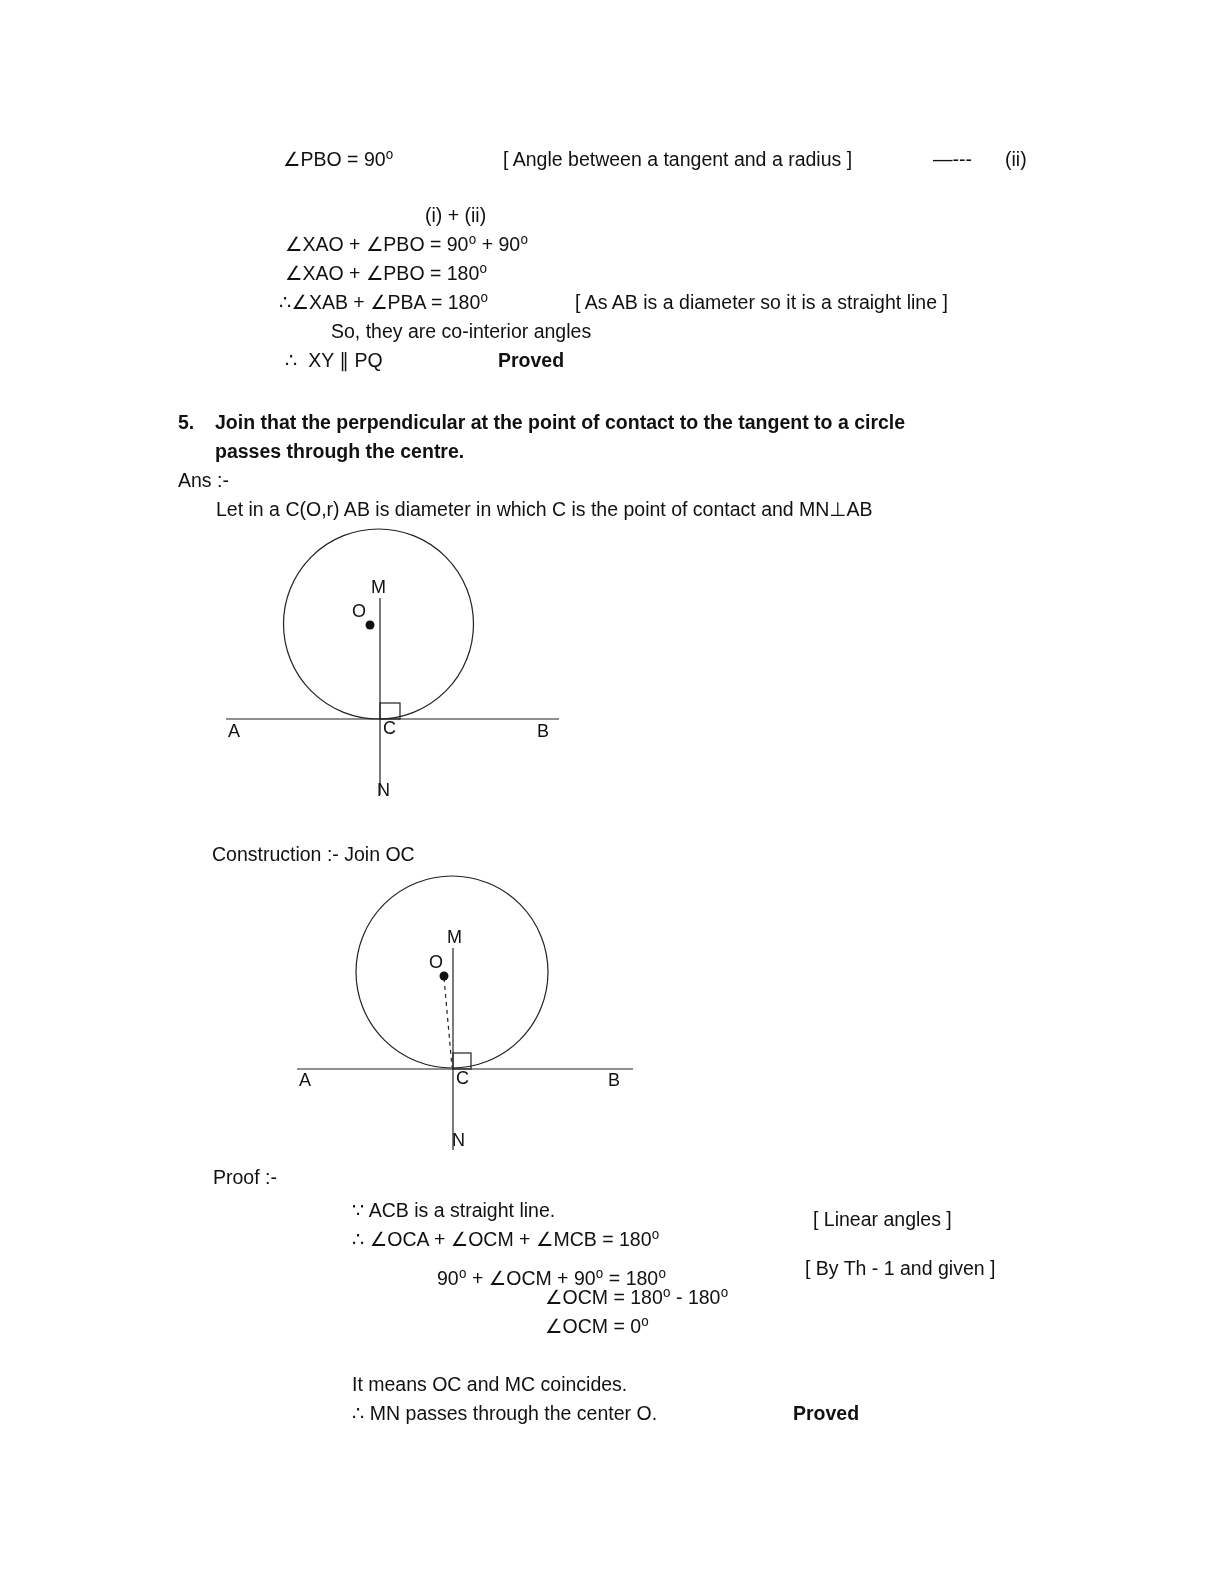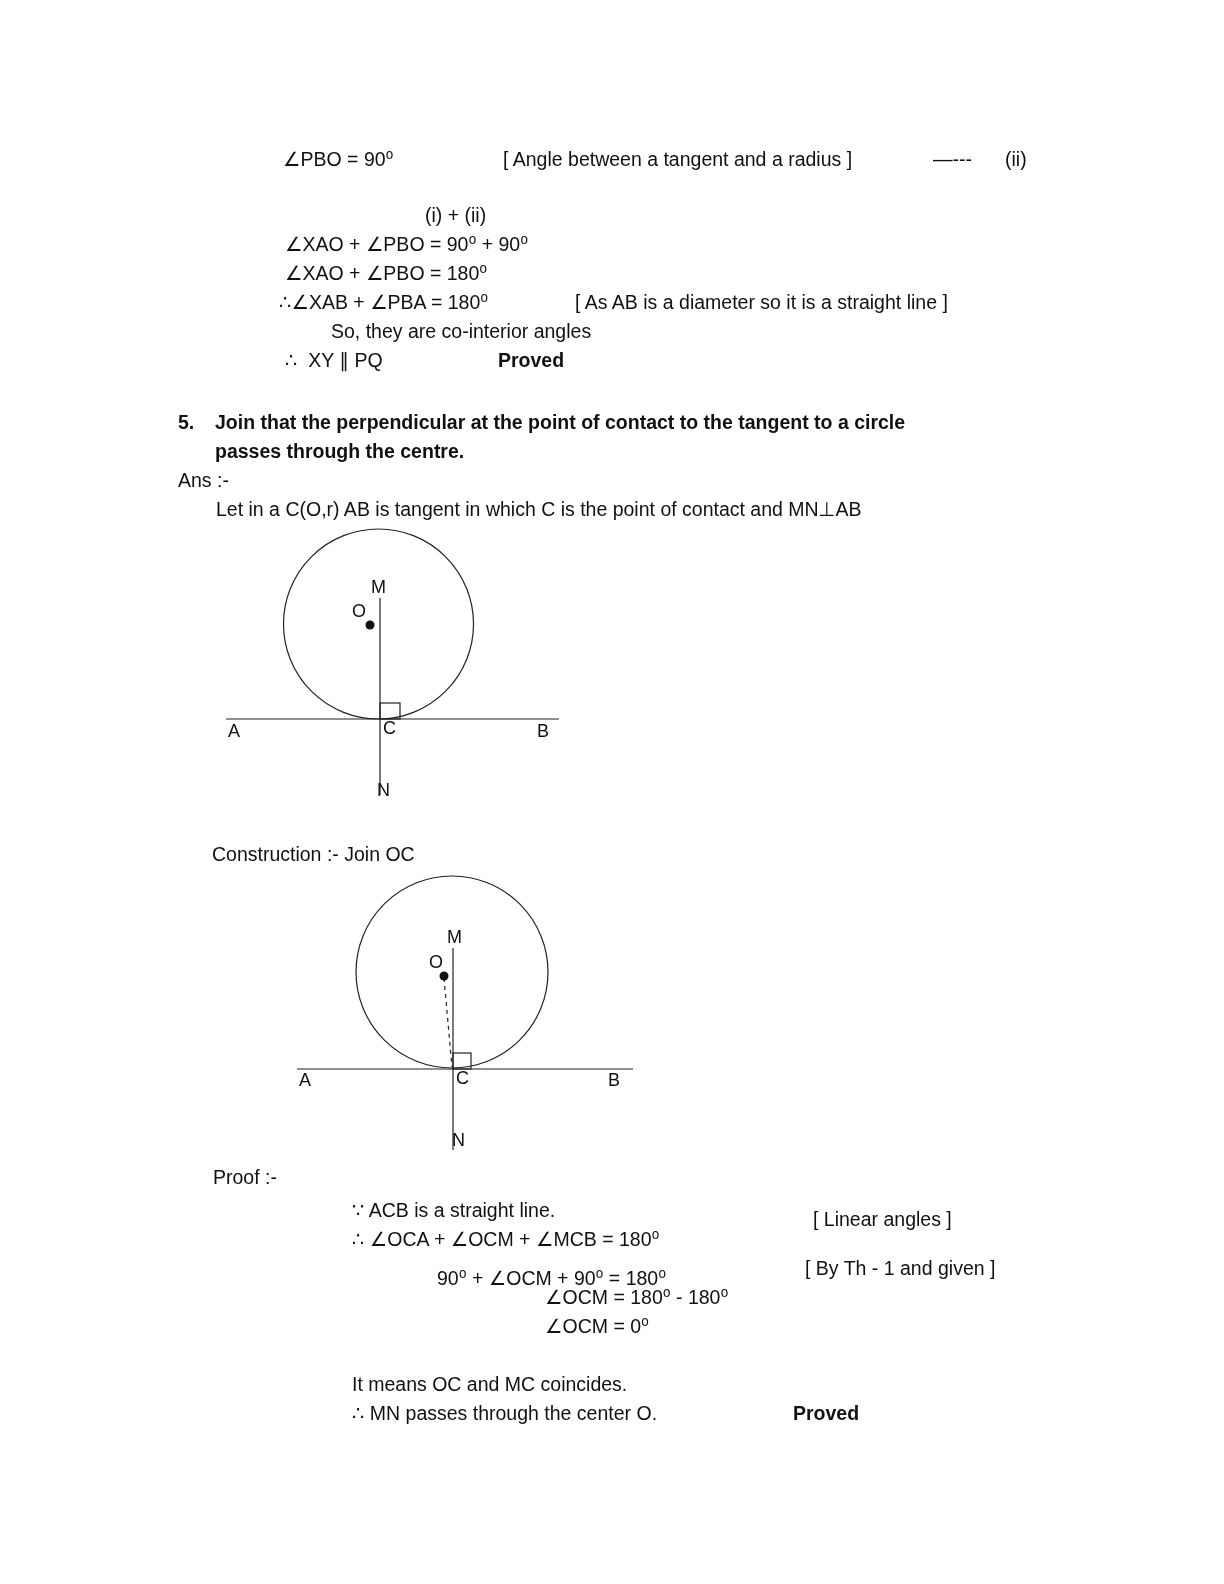--- a/index.html
+++ b/index.html
@@ -58,21 +58,21 @@
   <span class="line" style="left:279px; top:291px;">∴∠XAB + ∠PBA = 180⁰</span>
   <span class="line" style="left:575px; top:291px;">[ As AB is a diameter so it is a straight line ]</span>
   <span class="line" style="left:299px; top:320px;margin-left:32px;">So, they are co-interior angles</span>
   <span class="line" style="left:285px; top:349px;">∴  XY ∥ PQ</span>
   <span class="line proved" style="left:498px; top:349px;">Proved</span>
 
   <span class="line bold" style="left:178px; top:411px;">5.</span>
   <span class="line bold" style="left:215px; top:411px;">Join that the perpendicular at the point of contact to the tangent to a circle</span>
   <span class="line bold" style="left:215px; top:440px;">passes through the centre.</span>
   <span class="line" style="left:178px; top:469px;">Ans :-</span>
-  <span class="line" style="left:216px; top:498px;">Let in a C(O,r) AB is tangent in which C is the point of contact and MN⊥AB</span>
+  <span class="line" style="left:216px; top:498px;">Let in a C(O,r) AB is diameter in which C is the point of contact and MN⊥AB</span>
 
   <svg class="diagram" style="left:200px; top:515px;" width="380" height="300" viewBox="0 0 380 300">
     <circle class="stroke" cx="178.5" cy="109" r="95"></circle>
     <line class="stroke" x1="180" y1="83" x2="180" y2="280"></line>
     <line class="stroke" x1="26" y1="204" x2="359" y2="204"></line>
     <rect class="stroke" x="180" y="188" width="20" height="16"></rect>
     <circle cx="170" cy="110" r="4.5" fill="#111111"></circle>
     <text x="171" y="78">M</text>
     <text x="152" y="102">O</text>
     <text x="28" y="222">A</text>

